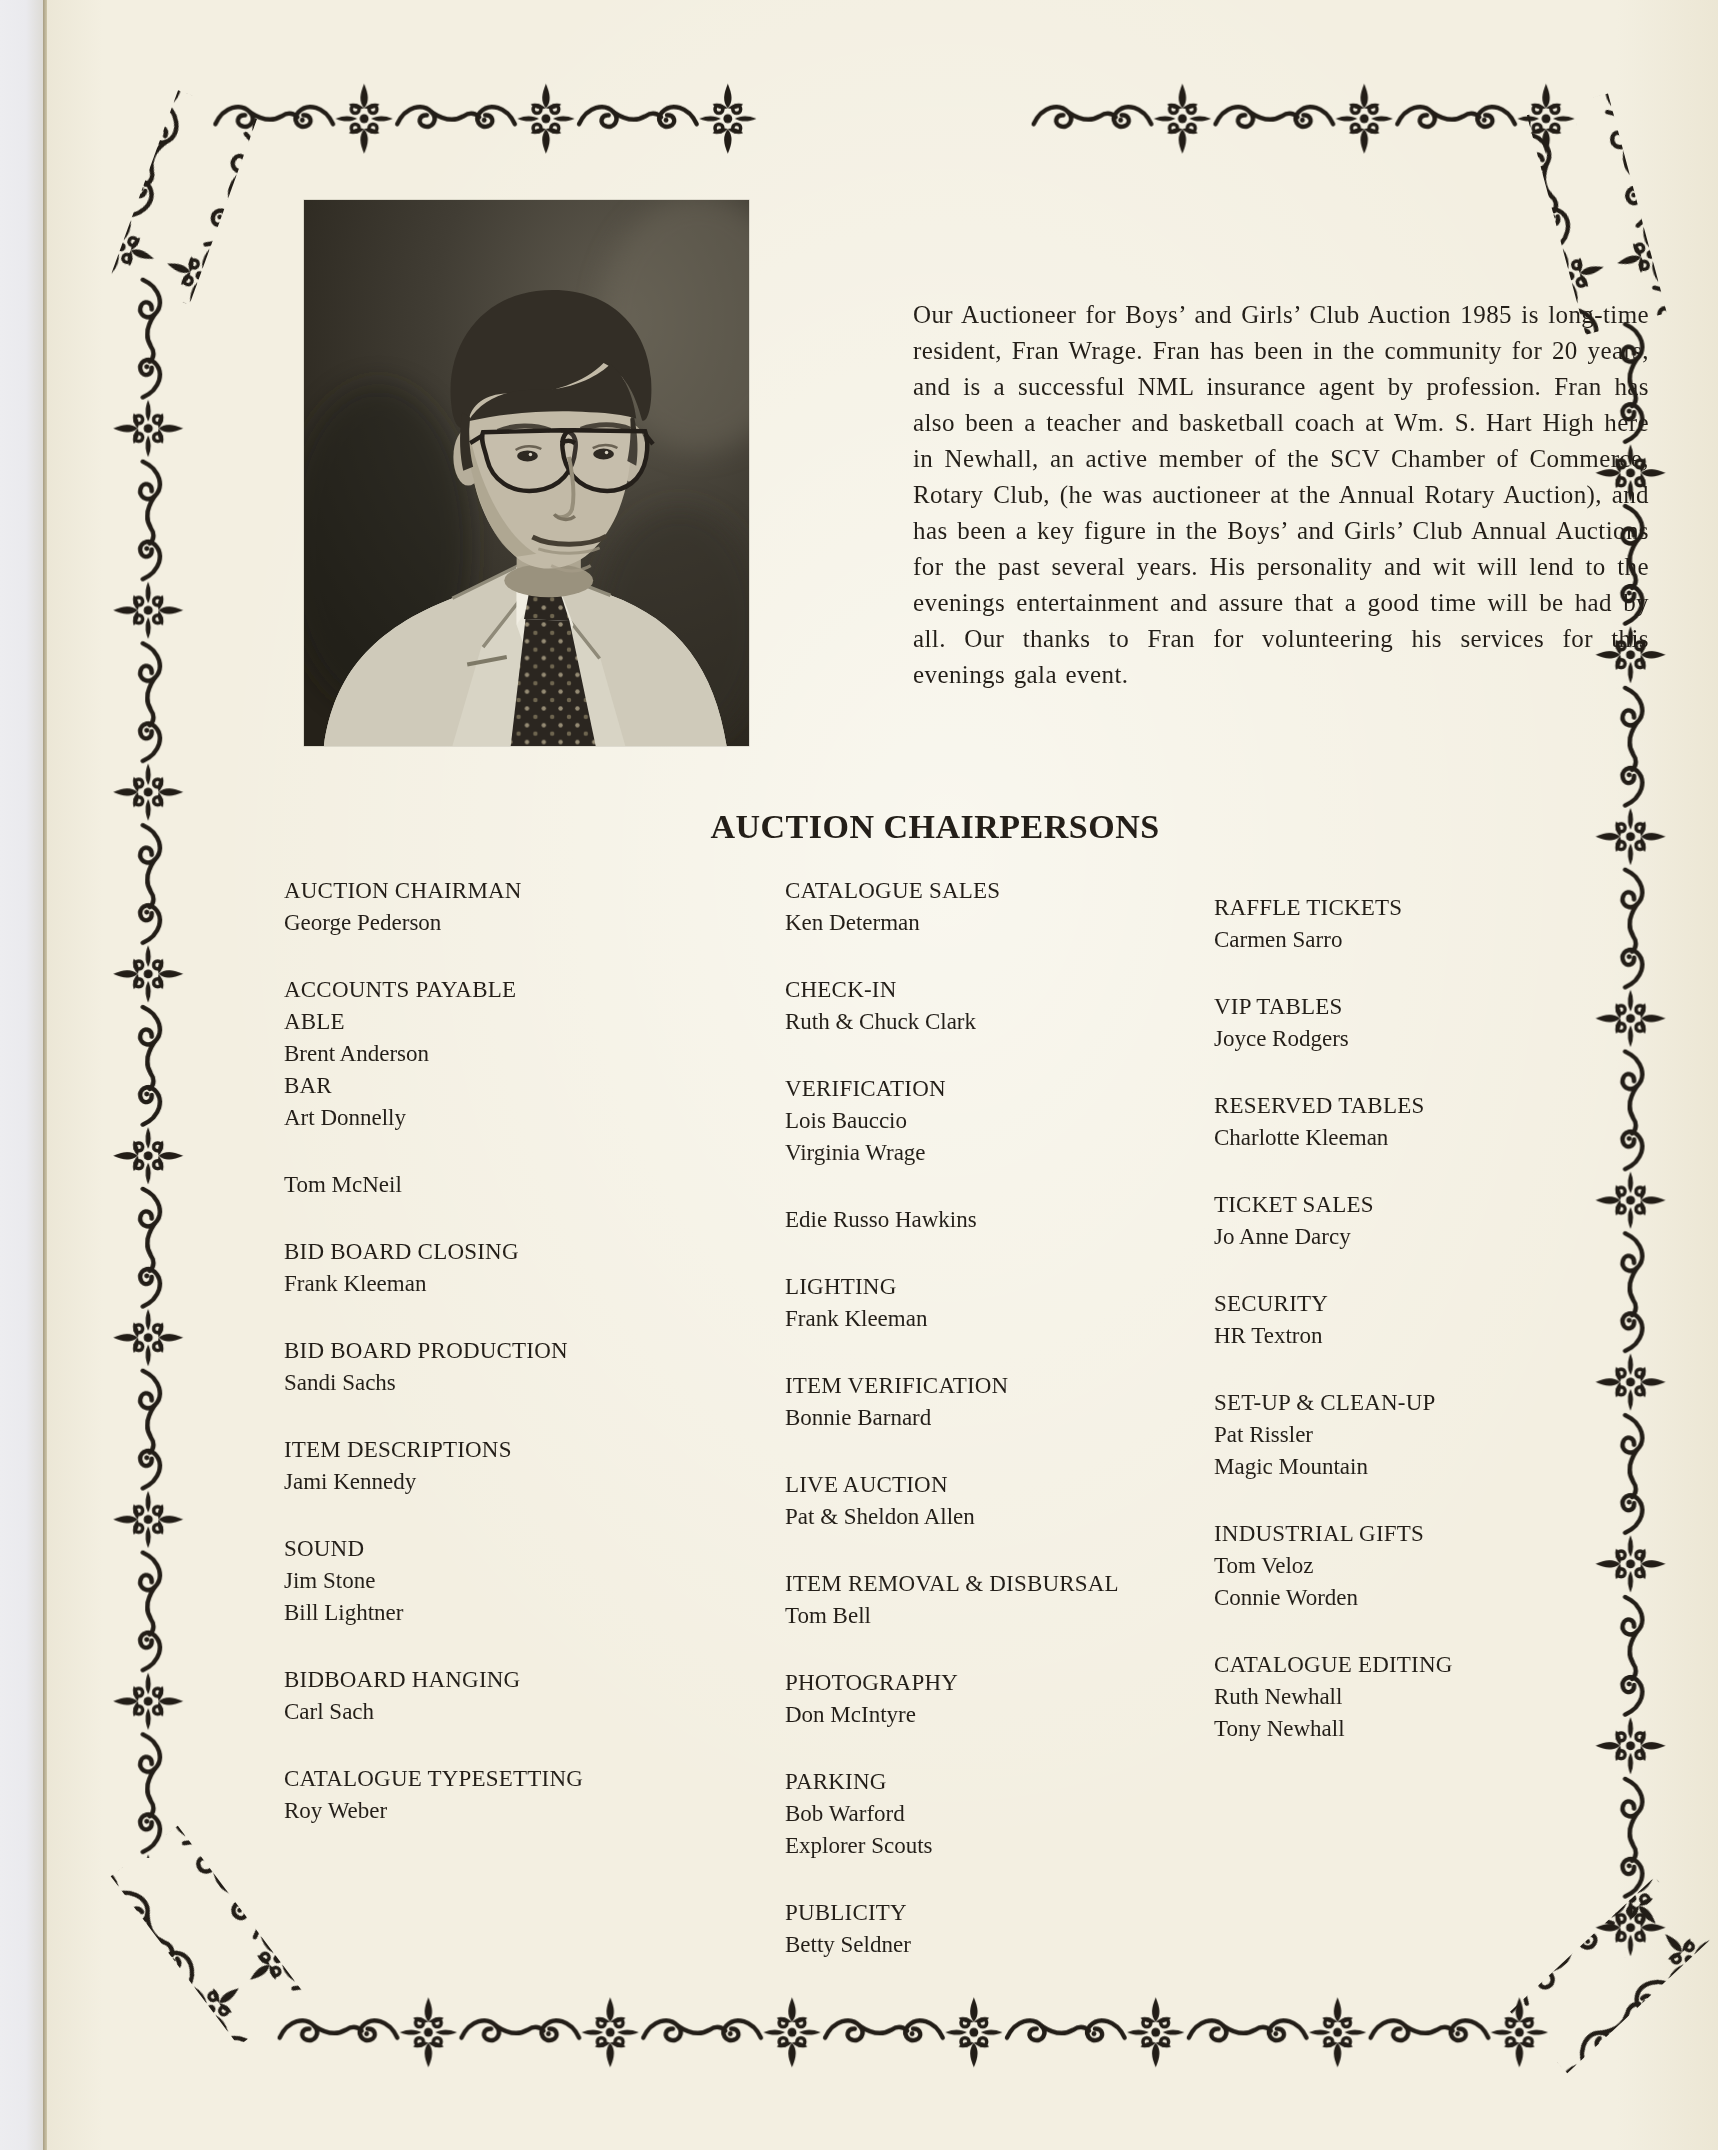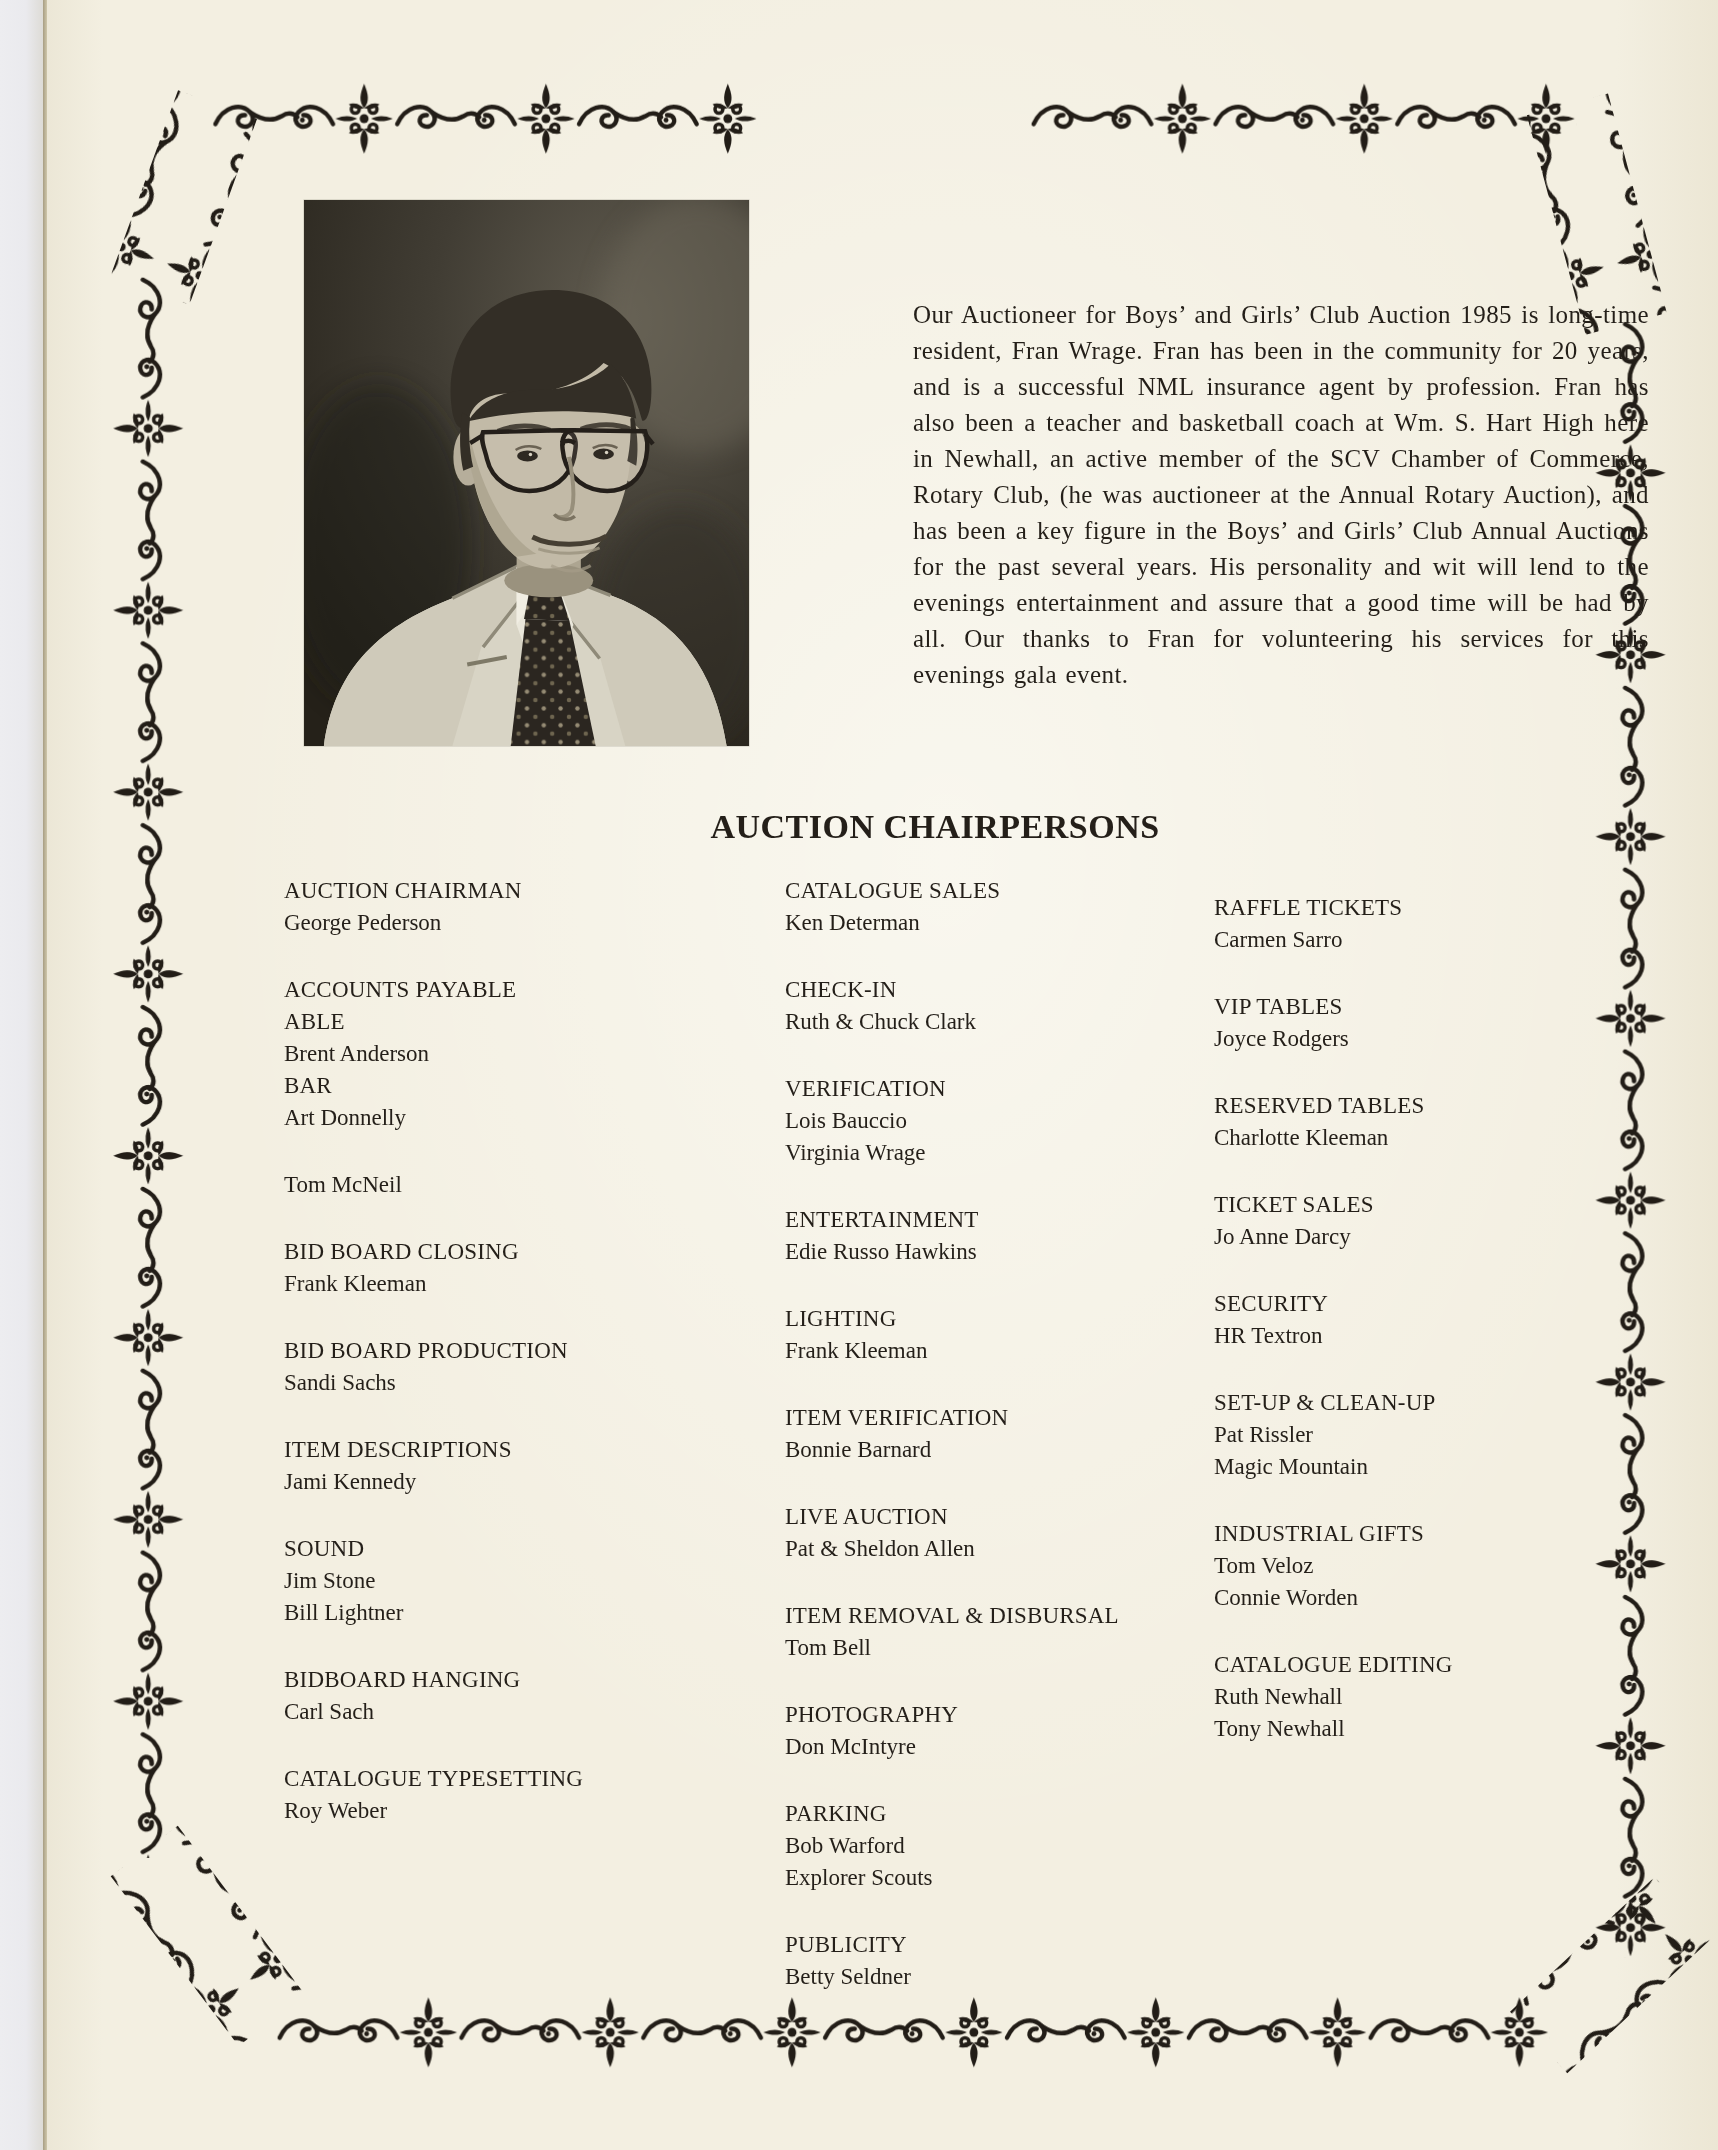--- a/index.html
+++ b/index.html
@@ -267,21 +267,20 @@
     <div class="block">
       <div class="line role">CHECK-IN</div>
       <div class="line name">Ruth &amp; Chuck Clark</div>
     </div>
     <div class="block">
       <div class="line role">VERIFICATION</div>
       <div class="line name">Lois Bauccio</div>
       <div class="line name">Virginia Wrage</div>
     </div>
     <div class="block">
-      <div class="line role">ENTERTAINMENT</div>
       <div class="line name">Edie Russo Hawkins</div>
     </div>
     <div class="block">
       <div class="line role">LIGHTING</div>
       <div class="line name">Frank Kleeman</div>
     </div>
     <div class="block">
       <div class="line role">ITEM VERIFICATION</div>
       <div class="line name">Bonnie Barnard</div>
     </div>

